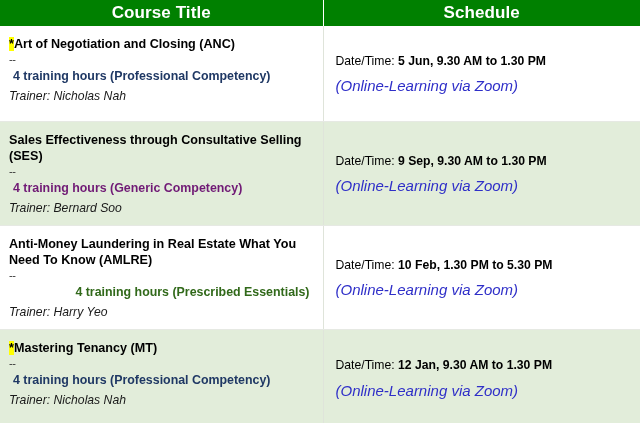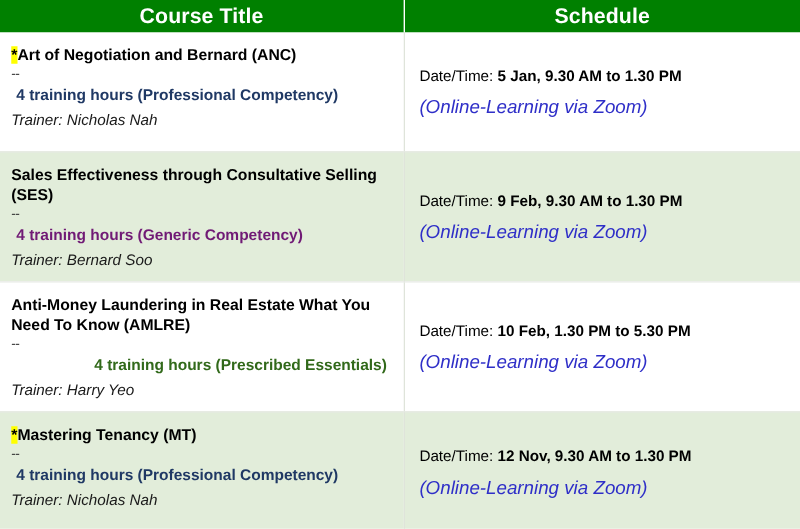--- a/index.html
+++ b/index.html
@@ -120,40 +120,40 @@
   <thead>
     <tr>
       <th class="th-title">Course Title</th>
       <th class="th-schedule">Schedule</th>
     </tr>
   </thead>
   <tbody>
 
     <tr class="row-1">
       <td class="cell-course">
-        <p class="course-name"><span class="star-mark">*</span><span>Art of Negotiation and Bernard (ANC)</span></p>
+        <p class="course-name"><span class="star-mark">*</span><span>Art of Negotiation and Closing (ANC)</span></p>
         <p class="dashes">--</p>
         <p class="hours comp-professional">4 training hours (Professional Competency)</p>
         <p class="trainer">Trainer: Nicholas Nah</p>
       </td>
       <td class="cell-schedule">
-        <p class="sched-line"><span class="sched-label">Date/Time:</span> <span class="sched-value">5 Jan, 9.30 AM to 1.30 PM</span></p>
+        <p class="sched-line"><span class="sched-label">Date/Time:</span> <span class="sched-value">5 Jun, 9.30 AM to 1.30 PM</span></p>
         <p class="sched-mode">(Online-Learning via Zoom)</p>
       </td>
     </tr>
 
     <tr class="row-2 row-alt">
       <td class="cell-course">
         <p class="course-name"><span class="star-mark"></span><span>Sales Effectiveness through Consultative Selling (SES)</span></p>
         <p class="dashes">--</p>
         <p class="hours comp-generic">4 training hours (Generic Competency)</p>
         <p class="trainer">Trainer: Bernard Soo</p>
       </td>
       <td class="cell-schedule">
-        <p class="sched-line"><span class="sched-label">Date/Time:</span> <span class="sched-value">9 Feb, 9.30 AM to 1.30 PM</span></p>
+        <p class="sched-line"><span class="sched-label">Date/Time:</span> <span class="sched-value">9 Sep, 9.30 AM to 1.30 PM</span></p>
         <p class="sched-mode">(Online-Learning via Zoom)</p>
       </td>
     </tr>
 
     <tr class="row-3">
       <td class="cell-course">
         <p class="course-name"><span class="star-mark"></span><span>Anti-Money Laundering in Real Estate What You Need To Know (AMLRE)</span></p>
         <p class="dashes">--</p>
         <p class="hours comp-prescribed">4 training hours (Prescribed Essentials)</p>
         <p class="trainer">Trainer: Harry Yeo</p>
@@ -165,19 +165,19 @@
     </tr>
 
     <tr class="row-4 row-alt">
       <td class="cell-course">
         <p class="course-name"><span class="star-mark">*</span><span>Mastering Tenancy (MT)</span></p>
         <p class="dashes">--</p>
         <p class="hours comp-professional">4 training hours (Professional Competency)</p>
         <p class="trainer">Trainer: Nicholas Nah</p>
       </td>
       <td class="cell-schedule">
-        <p class="sched-line"><span class="sched-label">Date/Time:</span> <span class="sched-value">12 Nov, 9.30 AM to 1.30 PM</span></p>
+        <p class="sched-line"><span class="sched-label">Date/Time:</span> <span class="sched-value">12 Jan, 9.30 AM to 1.30 PM</span></p>
         <p class="sched-mode">(Online-Learning via Zoom)</p>
       </td>
     </tr>
 
   </tbody>
 </table>
 
 </body></html>

